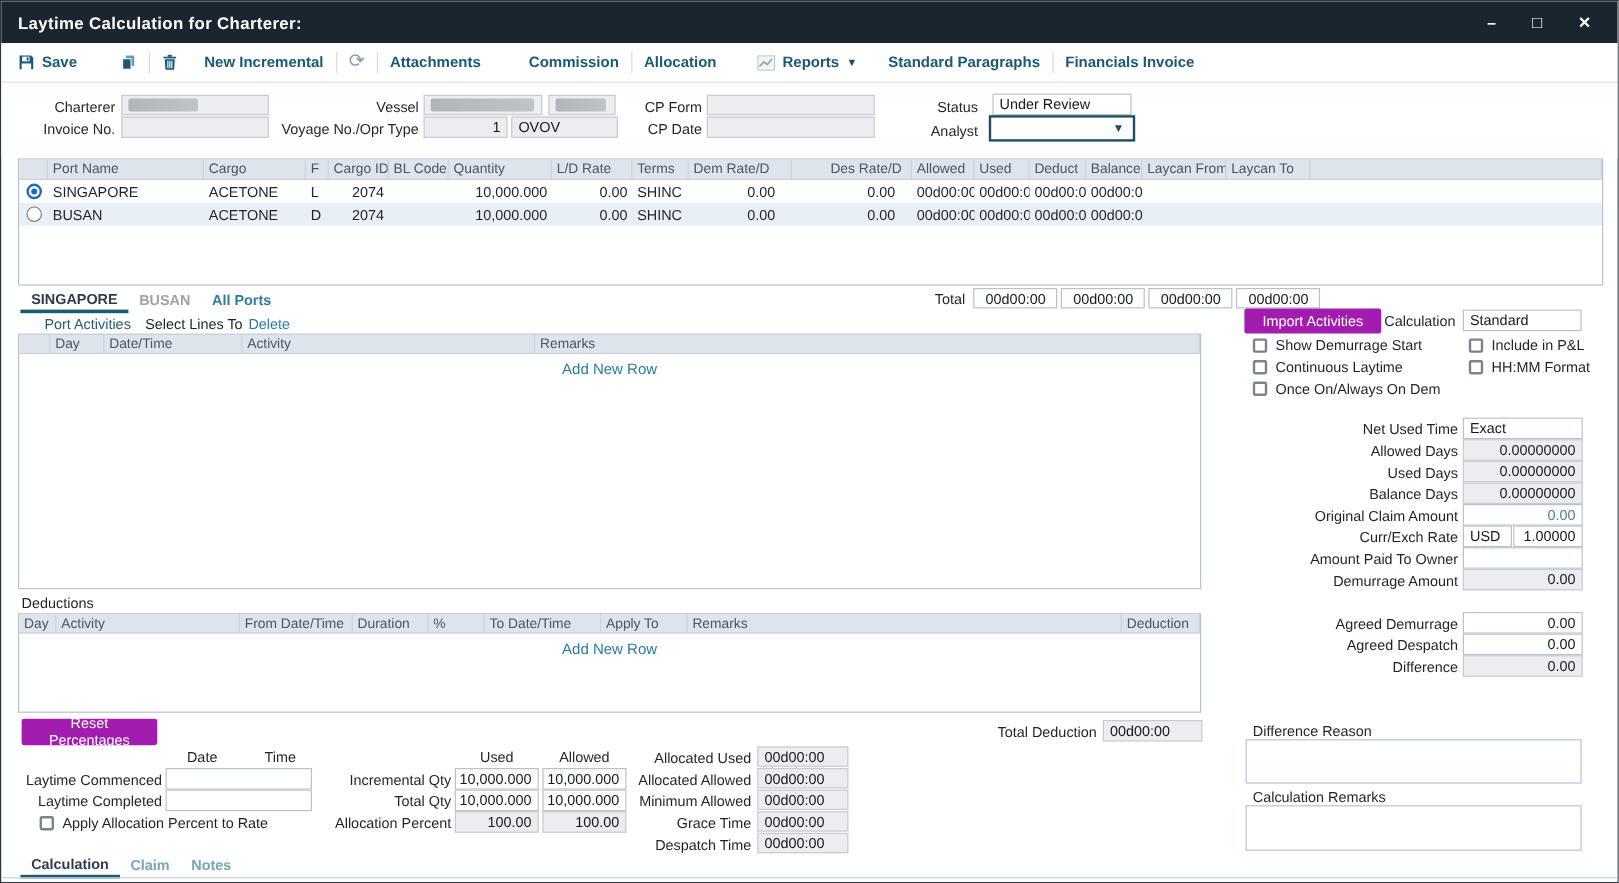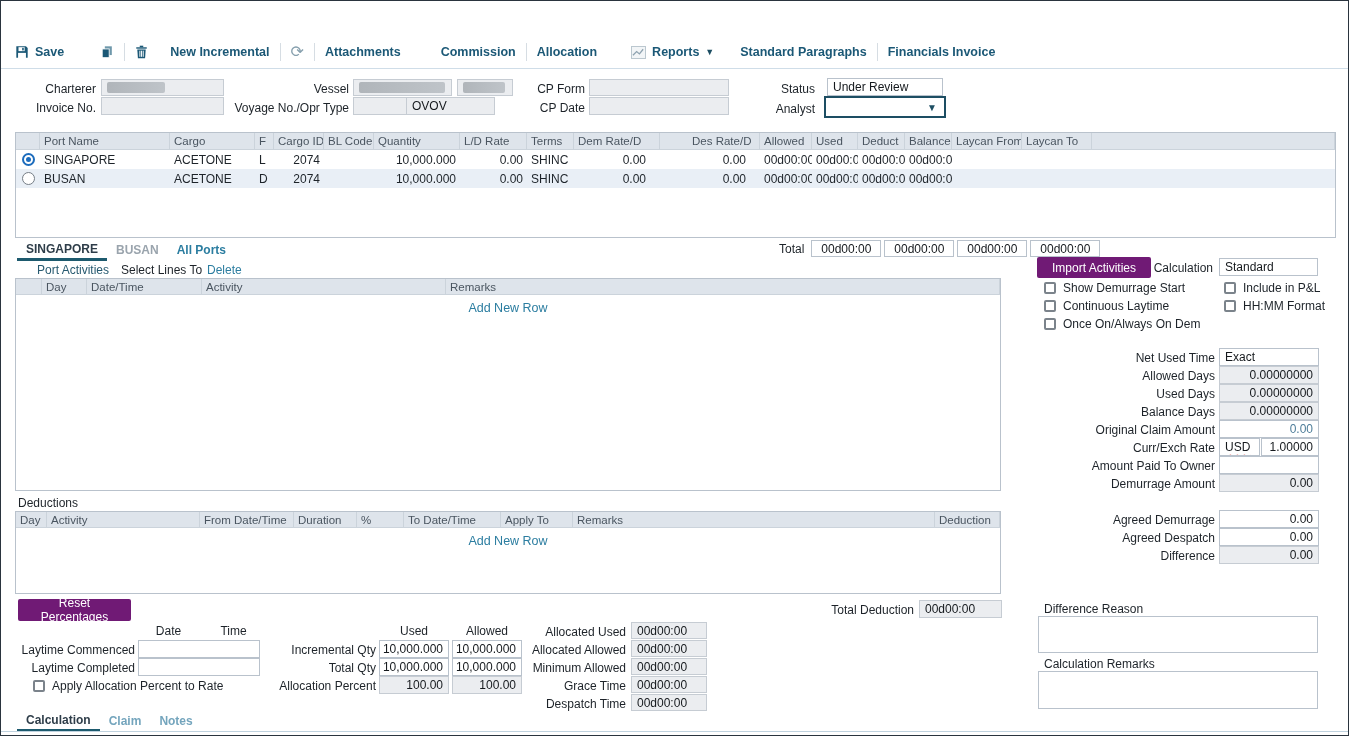--- a/index.html
+++ b/index.html
@@ -32,21 +32,21 @@
   .fld{position:absolute;border:1px solid #b9c2cc;background:#fff;font-size:12px;color:#15191d;
     display:flex;align-items:center;padding:0 5px;white-space:nowrap;overflow:hidden;}
   .fld.ro{background:#ebedf0;border-color:#c6ccd3;}
   .fld.num{justify-content:flex-end;}
   .fld.ctr{justify-content:center;}
   .blob{height:11px;background:linear-gradient(90deg,#b0b5ba,#bfc4c9);border-radius:2px;}
   .cb{width:12px;height:12px;border:2px solid #7b838b;border-radius:2px;background:#fff;display:inline-block;}
   .rb{width:13px;height:13px;border-radius:50%;border:1px solid #767e86;background:#fff;display:inline-block;position:relative;}
   .rb.sel{border:2px solid #1c6cbd;}
   .rb.sel::after{content:"";position:absolute;left:2px;top:2px;width:5px;height:5px;border-radius:50%;background:#1c6cbd;}
-  .btn-teal{position:absolute;background:#701a75;color:#fff;border:none;border-radius:2px;
+  .btn-teal{position:absolute;background:#a21caf;color:#fff;border:none;border-radius:2px;
     display:flex;align-items:center;justify-content:center;font-size:12px;font-family:inherit;cursor:default;}
   .link{color:#2b7da0;cursor:default;}
   
   .header-form{position:absolute;top:68px;left:0;right:0;height:63px;background:#fff;}
   .analyst-dd{position:absolute;border:2px solid #1d4e63;background:#fff;display:flex;align-items:center;padding:0 5px;}
   .analyst-dd .dd-arrow{position:absolute;right:7px;top:4px;font-size:10px;}
   
   .port-table{position:absolute;top:131px;left:14px;width:1321px;height:106px;
     border:1px solid #b9c2cc;background:#fff;}
   .pt-row{display:flex;align-items:center;height:19px;}
@@ -85,20 +85,28 @@
   .usd-txt{text-decoration:underline wavy #e03b3b;text-underline-offset:3px;}
   .tarea{position:absolute;border:1px solid #b9c2cc;background:#fff;}
   .bottom-line{position:absolute;top:730px;left:0;right:0;height:1px;background:#bfd2de;}
   svg{display:block;}
 </style>
 </head>
 <body>
 
 <div class="window">
 
+  <div class="titlebar">
+    <span class="title">Laytime Calculation for Charterer:</span>
+    <div class="win-controls">
+      <span class="win-btn">–</span>
+      <span class="win-btn max">□</span>
+      <span class="win-btn">✕</span>
+    </div>
+  </div>
 
   <div class="toolbar">
     <div class="tb-item">
       <span class="tb-ico">
         <svg width="14" height="14" viewBox="0 0 16 16">
             <path d="M1.5 1.5h11l2 2v11h-13z" fill="#1b5876"></path>
             <rect x="4" y="2.5" width="7" height="4.5" fill="#fff"></rect>
             <rect x="8.2" y="3.2" width="1.8" height="3" fill="#1b5876"></rect>
             <rect x="3.5" y="9" width="9" height="6" fill="#fff"></rect>
           </svg>
@@ -178,21 +186,21 @@
 
     <div class="lbl r" style="left:245px;top:12px;width:103px">Vessel</div>
     <div class="fld ro" style="left:352px;top:10px;width:99px;height:17px">
       <span class="blob" style="width:86px"></span>
     </div>
     <div class="fld ro" style="left:456px;top:10px;width:56px;height:17px">
       <span class="blob" style="width:42px"></span>
     </div>
     <div class="lbl r" style="left:220px;top:31px;width:128px">Voyage No./Opr Type</div>
     <div class="fld ro num" style="left:352px;top:28px;width:70px;height:18px">1</div>
-    <div class="fld ro" style="left:405px;top:28px;width:89px;height:18px">OVOV</div>
+    <div class="fld ro" style="left:425px;top:28px;width:89px;height:18px">OVOV</div>
 
     <div class="lbl r" style="left:528px;top:12px;width:56px">CP Form</div>
     <div class="fld ro" style="left:588px;top:10px;width:140px;height:17px"></div>
     <div class="lbl r" style="left:528px;top:31px;width:56px">CP Date</div>
     <div class="fld ro" style="left:588px;top:28px;width:140px;height:18px"></div>
 
     <div class="lbl r" style="left:736px;top:12px;width:78px">Status</div>
     <div class="fld" style="left:826px;top:9px;width:116px;height:18px">Under Review</div>
     <div class="lbl r" style="left:736px;top:32px;width:78px">Analyst</div>
     <div class="analyst-dd" style="left:823px;top:27px;width:122px;height:22px">

